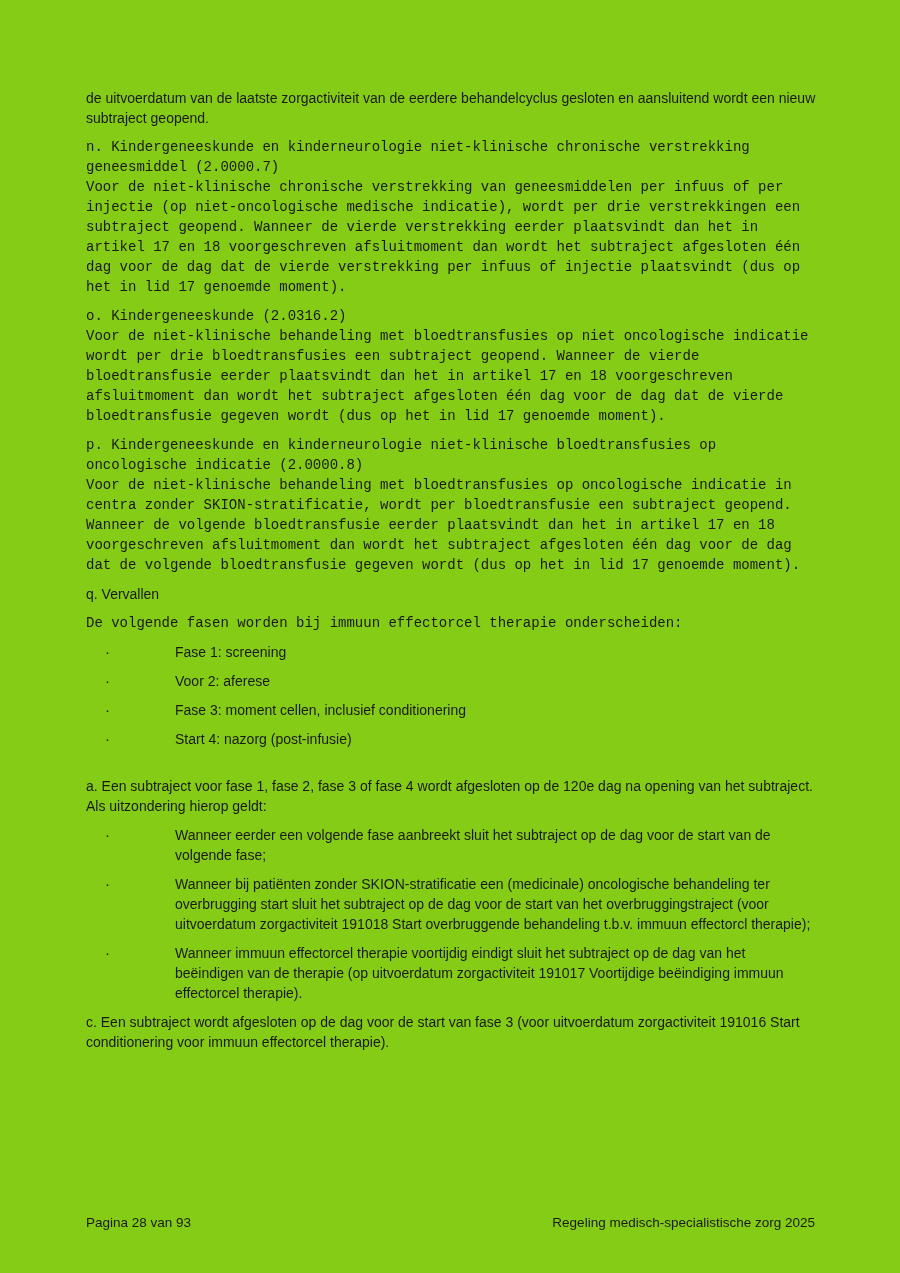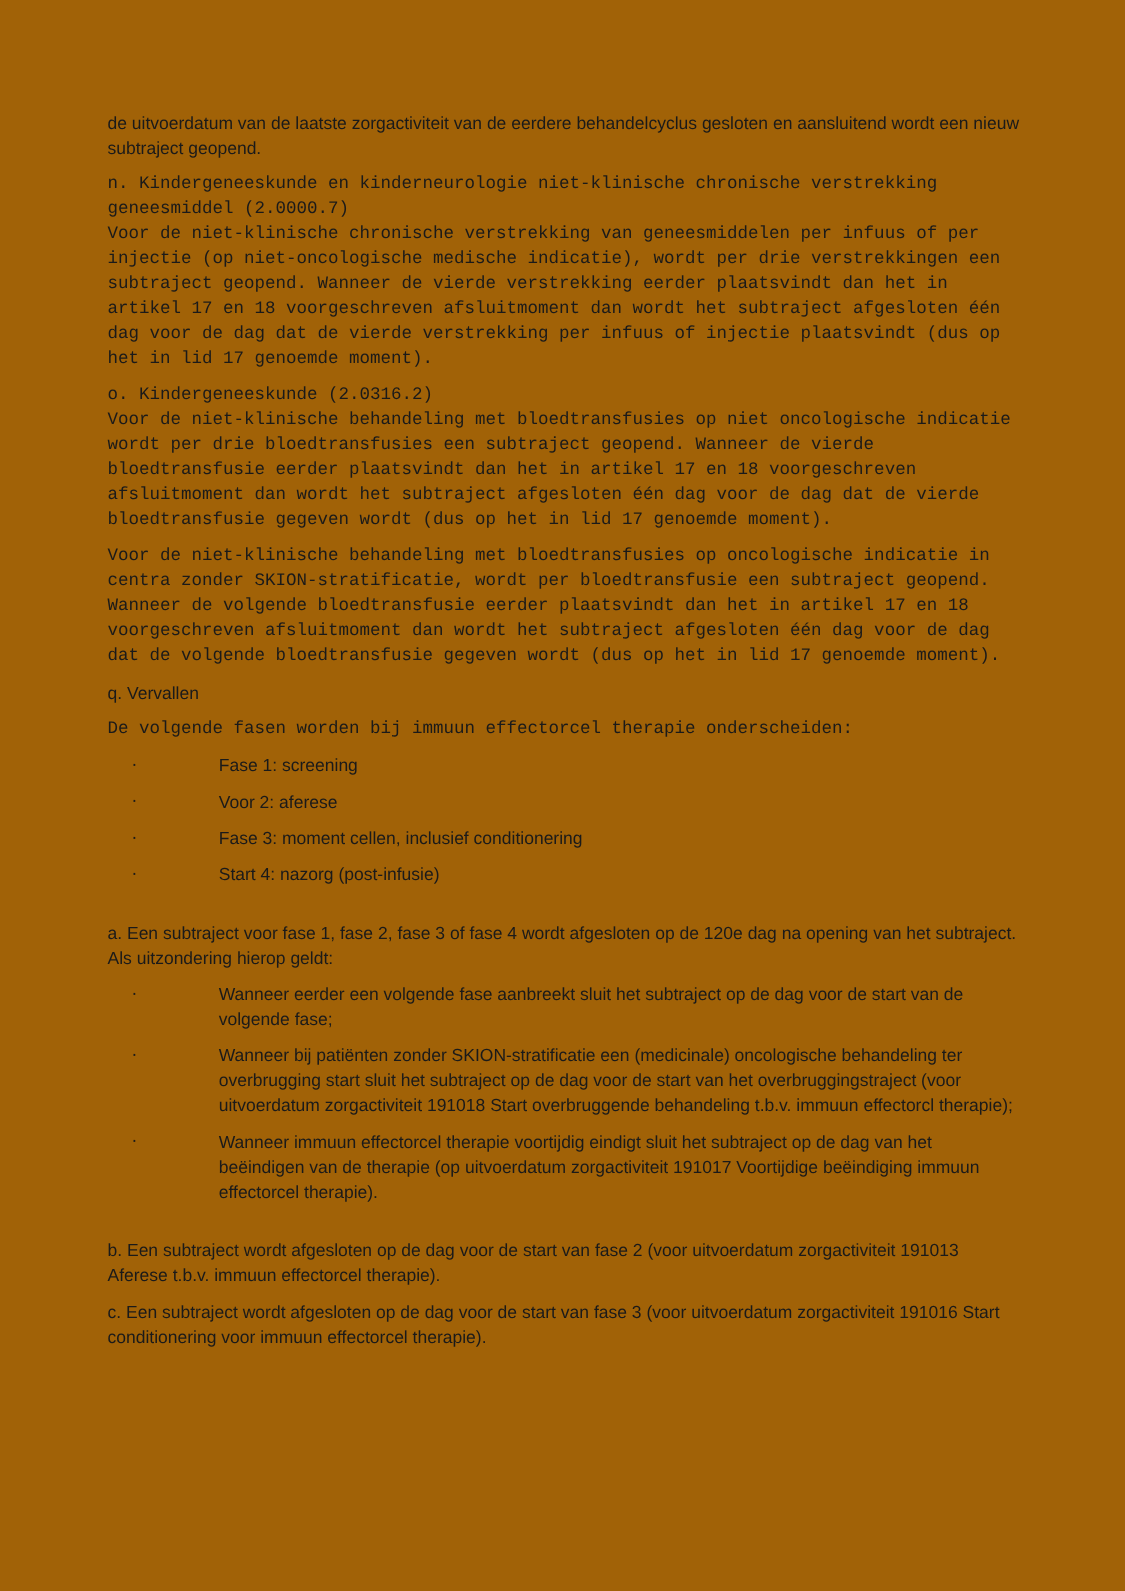--- a/index.html
+++ b/index.html
@@ -1,20 +1,20 @@
 <!DOCTYPE html>
 <html><head>
 <meta charset="utf-8">
 <style>
   html, body { margin: 0; padding: 0; background: #ffffff; }
   .page {
     position: relative;
     width: 900px;
     height: 1273px;
-    background: #a16207;
+    background: #84cc16;
     font-family: "Liberation Sans", "DejaVu Sans", sans-serif;
     font-size: 14px;
     line-height: 20px;
     color: #1a1a1a;
     overflow: hidden;
   }
   .content {
     position: absolute;
     left: 86px;
     top: 88px;
@@ -63,20 +63,21 @@
       <span class="heading">n. Kindergeneeskunde en kinderneurologie niet-klinische chronische verstrekking geneesmiddel (2.0000.7)</span>
       <span class="body">Voor de niet-klinische chronische verstrekking van geneesmiddelen per infuus of per injectie (op niet-oncologische medische indicatie), wordt per drie verstrekkingen een subtraject geopend. Wanneer de vierde verstrekking eerder plaatsvindt dan het in artikel 17 en 18 voorgeschreven afsluitmoment dan wordt het subtraject afgesloten één dag voor de dag dat de vierde verstrekking per infuus of injectie plaatsvindt (dus op het in lid 17 genoemde moment).</span>
     </div>
 
     <div class="para">
       <span class="heading">o. Kindergeneeskunde (2.0316.2)</span>
       <span class="body">Voor de niet-klinische behandeling met bloedtransfusies op niet oncologische indicatie wordt per drie bloedtransfusies een subtraject geopend. Wanneer de vierde bloedtransfusie eerder plaatsvindt dan het in artikel 17 en 18 voorgeschreven afsluitmoment dan wordt het subtraject afgesloten één dag voor de dag dat de vierde bloedtransfusie gegeven wordt (dus op het in lid 17 genoemde moment).</span>
     </div>
 
     <div class="para">
+      <span class="heading">p. Kindergeneeskunde en kinderneurologie niet-klinische bloedtransfusies op oncologische indicatie (2.0000.8)</span>
       <span class="body">Voor de niet-klinische behandeling met bloedtransfusies op oncologische indicatie in centra zonder SKION-stratificatie, wordt per bloedtransfusie een subtraject geopend. Wanneer de volgende bloedtransfusie eerder plaatsvindt dan het in artikel 17 en 18 voorgeschreven afsluitmoment dan wordt het subtraject afgesloten één dag voor de dag dat de volgende bloedtransfusie gegeven wordt (dus op het in lid 17 genoemde moment).</span>
     </div>
 
     <p class="para">q. Vervallen</p>
 
     <div class="para">
       <span class="body">De volgende fasen worden bij immuun effectorcel therapie onderscheiden:</span>
     </div>
 
     <ul class="bullets">
@@ -108,19 +109,22 @@
       <li>
         <span class="bullet-marker">·</span>
         <span class="bullet-text">Wanneer bij patiënten zonder SKION-stratificatie een (medicinale) oncologische behandeling ter overbrugging start sluit het subtraject op de dag voor de start van het overbruggingstraject (voor uitvoerdatum zorgactiviteit 191018 Start overbruggende behandeling t.b.v. immuun effectorcl therapie);</span>
       </li>
       <li>
         <span class="bullet-marker">·</span>
         <span class="bullet-text">Wanneer immuun effectorcel therapie voortijdig eindigt sluit het subtraject op de dag van het beëindigen van de therapie (op uitvoerdatum zorgactiviteit 191017 Voortijdige beëindiging immuun effectorcel therapie).</span>
       </li>
     </ul>
 
-    <p class="para gap-before">b. Een subtraject wordt afgesloten op de dag voor de start van fase 2 (voor uitvoerdatum zorgactiviteit 191013 Aferese t.b.v. immuun effectorcel therapie).</p>
 
     <p class="para">c. Een subtraject wordt afgesloten op de dag voor de start van fase 3 (voor uitvoerdatum zorgactiviteit 191016 Start conditionering voor immuun effectorcel therapie).</p>
 
   </div>
 
+  <div class="footer">
+    <span>Pagina 28 van 93</span>
+    <span>Regeling medisch-specialistische zorg 2025</span>
+  </div>
 </div>
 
 </body></html>

